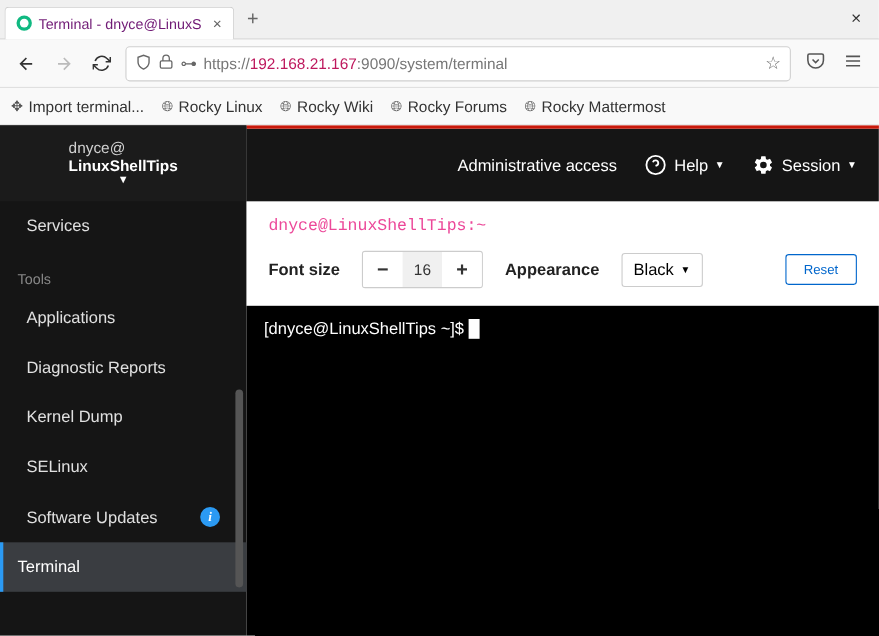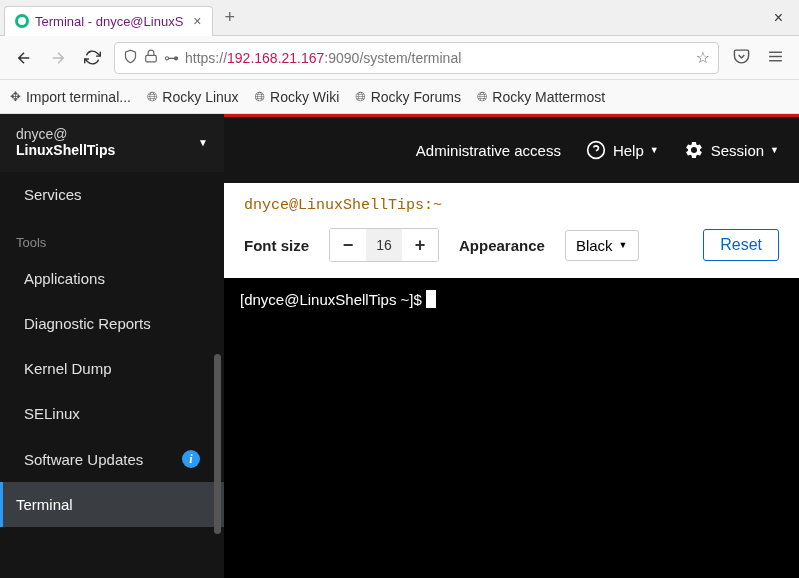--- a/index.html
+++ b/index.html
@@ -27,47 +27,47 @@
     
     .bookmarks-bar { display: flex; align-items: center; height: 34px; padding: 0 10px; gap: 16px; background: #f9f9f9; border-bottom: 1px solid #e0e0e0; font-size: 14px; color: #333; }
     .bookmark-item { display: flex; align-items: center; gap: 5px; cursor: pointer; }
     .bookmark-icon { font-size: 13px; color: #555; }
     
     
     .app { display: flex; height: 464px; }
     .red-stripe { height: 3px; background: #c9190b; position: absolute; top: 114px; left: 224px; right: 0; }
     
     .sidebar { width: 224px; background: #151515; color: #fff; display: flex; flex-direction: column; position: relative; }
-    .sidebar-header { display: flex; align-items: center; justify-content: space-between; padding: 12px 16px 14px; background: #1b1b1b; }
+    .sidebar-header { display: flex; align-items: center; justify-content: space-between; padding: 12px 16px 14px; background: #1b1b1b; flex-direction: column; }
     .sidebar-host { font-size: 14px; }
     .sidebar-host .host-user { color: #d0d0d0; }
     .sidebar-host .host-machine { font-weight: 600; color: #fff; }
     .sidebar-caret { color: #fff; font-size: 10px; }
     
     .sidebar-item { padding: 14px 24px; font-size: 15px; color: #e0e0e0; cursor: pointer; display: flex; align-items: center; justify-content: space-between; }
     .sidebar-item.active { background: #3a3d41; border-left: 3px solid #2b9af3; padding-left: 13px; color: #fff; }
     .sidebar-section { padding: 18px 16px 6px; font-size: 13px; color: #888; }
     .info-badge { width: 18px; height: 18px; background: #2b9af3; color: #fff; border-radius: 50%; display: inline-flex; align-items: center; justify-content: center; font-size: 12px; font-weight: bold; font-style: italic; font-family: Georgia, serif; }
     .sidebar-scrollbar { position: absolute; right: 3px; top: 240px; width: 7px; height: 180px; background: #555; border-radius: 4px; }
     
     .main { flex: 1; display: flex; flex-direction: column; background: #fff; }
     .topbar { height: 66px; background: #151515; display: flex; align-items: center; justify-content: flex-end; gap: 24px; padding: 0 20px; margin-top: 3px; }
     .topbar-text { color: #fff; font-size: 15px; }
     .topbar-item { display: flex; align-items: center; gap: 6px; color: #fff; font-size: 15px; cursor: pointer; }
     .help-icon, .gear-icon { width: 22px; height: 22px; display: inline-flex; align-items: center; justify-content: center; }
     
     .terminal-header { padding: 14px 20px 6px; }
-    .terminal-title { font-family: "Courier New", monospace; font-size: 15px; color: #a16207; margin-bottom: 14px; }
+    .terminal-title { font-family: "Courier New", monospace; font-size: 15px; color: #ec4899; margin-bottom: 14px; }
     .terminal-controls { display: flex; align-items: center; gap: 20px; }
     .control-label { font-size: 15px; font-weight: 600; color: #222; }
     .font-size-group { display: flex; border: 1px solid #ccc; border-radius: 3px; overflow: hidden; }
     .font-btn { width: 36px; height: 32px; display: flex; align-items: center; justify-content: center; background: #fff; font-size: 18px; font-weight: bold; color: #333; cursor: pointer; }
     .font-value { width: 36px; height: 32px; display: flex; align-items: center; justify-content: center; background: #f0f0f0; font-size: 14px; color: #333; }
     .appearance-select { display: flex; align-items: center; gap: 6px; border: 1px solid #ccc; border-radius: 3px; padding: 6px 10px; font-size: 15px; cursor: pointer; }
-    .reset-btn { border: 1px solid #06c; color: #06c; background: #fff; padding: 6px 16px; border-radius: 3px; font-size: 16px; cursor: pointer; margin-left: auto; }
+    .reset-btn { border: 1px solid #06c; color: #06c; background: #fff; padding: 6px 16px; border-radius: 3px; font-size: 12px; cursor: pointer; margin-left: auto; }
     
     .terminal-body { flex: 1; background: #000; color: #fff; font-family: Liberation Sans, sans-serif; font-size: 15px; padding: 12px 16px; margin-top: 10px; }
     .prompt-line { display: flex; align-items: center; }
     .cursor { display: inline-block; width: 10px; height: 18px; background: #fff; margin-left: 4px; }
   </style>
 </head>
 <body>
 
 <div class="browser-tabs">
   <div class="tab">

